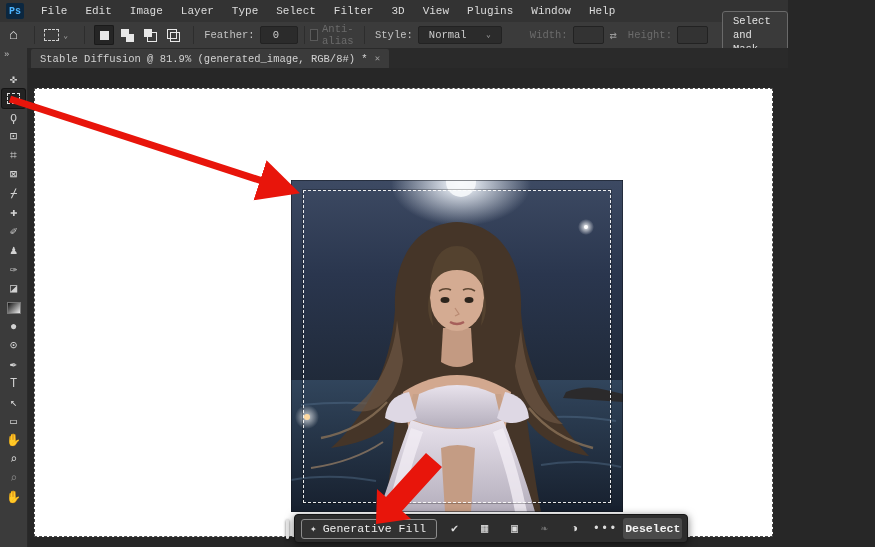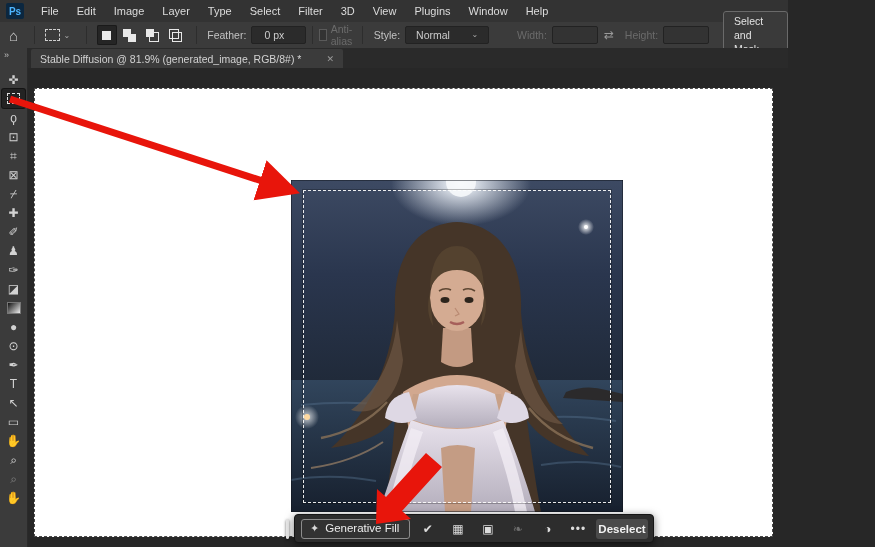--- a/index.html
+++ b/index.html
@@ -1,17 +1,17 @@
 <!DOCTYPE html>
 <html><head>
 <meta charset="utf-8">
 <style>
   html,body{margin:0;padding:0;background:#272727;}
   #app{position:relative;width:788px;height:547px;overflow:hidden;
-       font-family:Liberation Sans, sans-serif;-webkit-font-smoothing:antialiased;
+       font-family:Liberation Mono, monospace;-webkit-font-smoothing:antialiased;
        background:#272727;color:#d6d6d6;font-size:11px;}
 
   
   .menubar{position:absolute;left:0;top:0;right:0;height:22px;background:#333333;
            display:flex;align-items:center;gap:0;border-bottom:1px solid #262626;}
   .ps-logo{width:18px;height:16px;margin:0 8px 0 6px;background:#0b2740;color:#4db5ff;
            font-size:10px;font-weight:bold;display:flex;align-items:center;justify-content:center;border-radius:2px;}
   .menu-item{padding:0 9px;line-height:22px;color:#dcdcdc;cursor:default;}
 
   
@@ -50,21 +50,21 @@
   .tool{width:23px;height:19px;display:flex;align-items:center;justify-content:center;border-radius:2px;margin:0;}
   .tool .glyph{color:#d2d2d2;font-size:12px;line-height:1;}
   .tool.dim .glyph{color:#7d7d7d;}
   .tool.selected{background:#232323;box-shadow:0 0 0 1px #141414;}
   .tool.type-marquee .glyph{width:11px;height:9px;border:1px dashed #e0e0e0;}
   .tool.type-gradient .glyph{width:12px;height:10px;background:linear-gradient(135deg,#111 0%,#eee 100%);border:1px solid #777;}
 
   .main{position:relative;flex:1;display:flex;flex-direction:column;}
   .tabstrip{height:20px;background:#2a2a2a;display:flex;align-items:flex-end;}
   .tab{margin-left:3px;height:19px;background:#3b3b3b;color:#d2d2d2;display:flex;align-items:center;
-       gap:25px;padding:0 9px;font-size:10.5px;border-radius:2px 2px 0 0;}
+       gap:7px;padding:0 9px;font-size:10.5px;border-radius:2px 2px 0 0;}
   .tab-close{color:#9a9a9a;font-size:9px;}
 
   .pasteboard{position:relative;flex:1;background:#272727;}
   .canvas-white{position:absolute;left:6px;top:20px;right:15px;bottom:10px;background:#ffffff;
                 border:1px dashed #4a4a4a;}
   .photo{position:absolute;left:263px;top:112px;width:332px;height:332px;}
   .photo svg{display:block;}
   .sel-ants{position:absolute;left:12px;top:10px;right:12px;bottom:9px;border:1px dashed rgba(255,255,255,.9);
             box-shadow:0 0 0 1px rgba(0,0,0,.25);}
 

